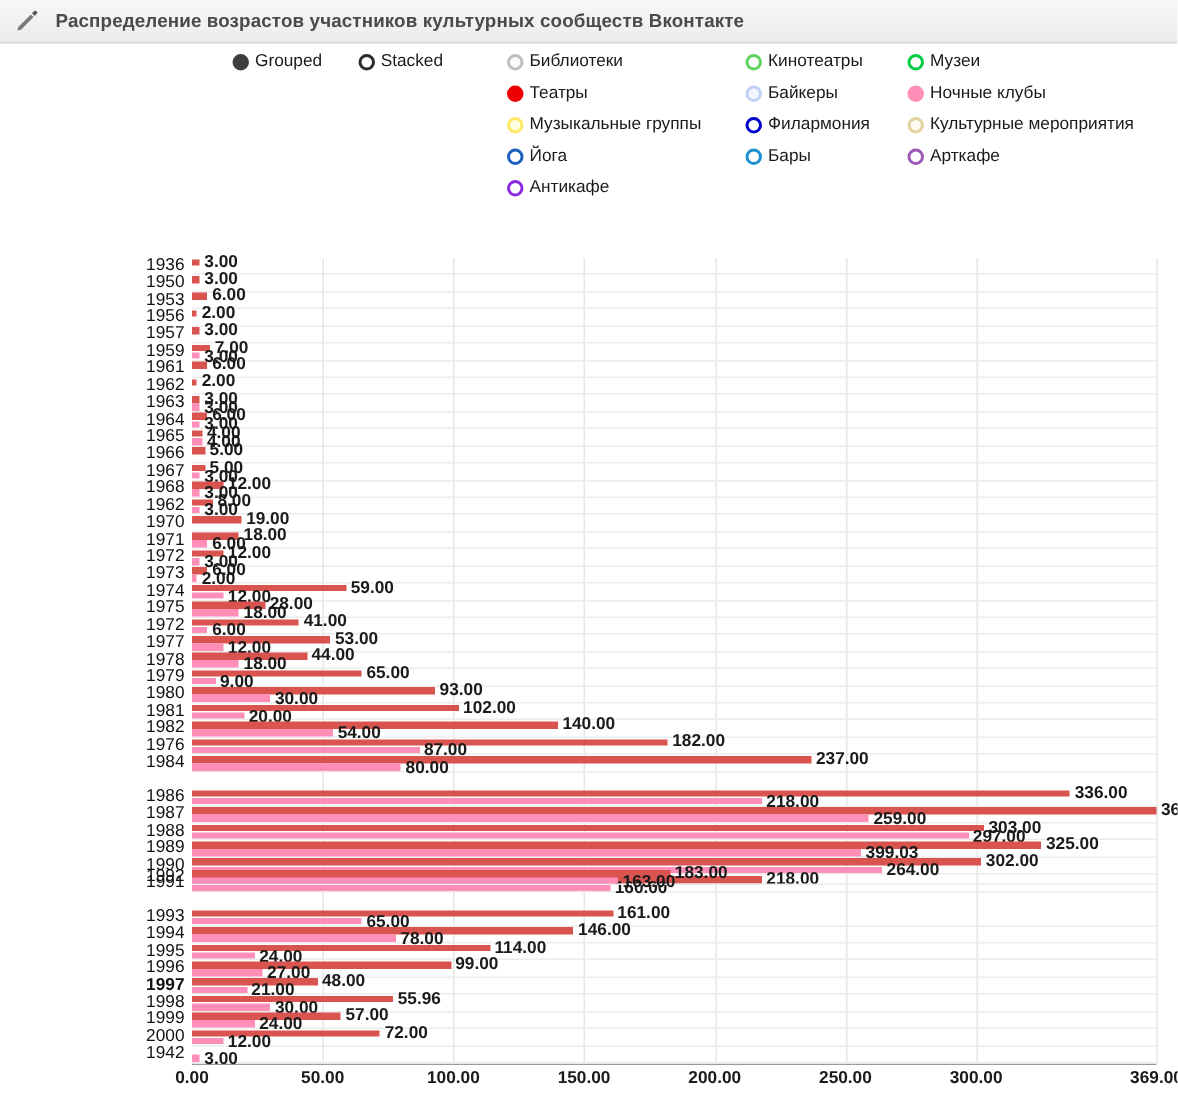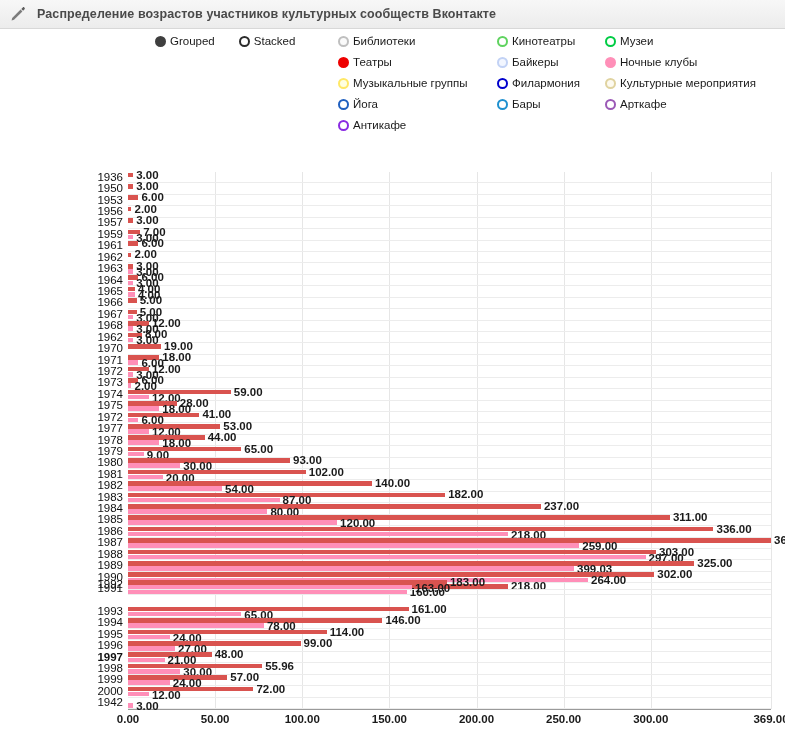--- a/index.html
+++ b/index.html
@@ -391,41 +391,33 @@
         <div class="row" style="top: 308.489px; height: 11.4255px;">
           <div class="gridline-h" style="top: 10.4255px;"></div>
           <div class="ylabel" style="top: -0.287234px;">1982</div>
           <div class="bar s1" title="Театры: 140.00" style="width: 243.957px; height: 4.6px; top: 0.6px; background: rgb(217, 83, 79);"></div>
           <div class="vlabel" style="left: 246.957px; top: -2.5px;">140.00</div>
           <div class="bar s2" title="Ночные клубы: 54.00" style="width: 94.0976px; height: 4.6px; top: 5.7px; background: rgb(255, 143, 184);"></div>
           <div class="vlabel" style="left: 97.0976px; top: 3.5px;">54.00</div>
         </div>
         <div class="row" style="top: 319.915px; height: 11.4255px;">
           <div class="gridline-h" style="top: 10.4255px;"></div>
-          <div class="ylabel" style="top: -0.287234px;">1983</div>
+          <div class="ylabel" style="top: -0.287234px;">1976</div>
           <div class="bar s1" title="Театры: 182.00" style="width: 317.144px; height: 4.6px; top: 0.6px; background: rgb(217, 83, 79);"></div>
           <div class="vlabel" style="left: 320.144px; top: -2.5px;">182.00</div>
           <div class="bar s2" title="Ночные клубы: 87.00" style="width: 151.602px; height: 4.6px; top: 5.7px; background: rgb(255, 143, 184);"></div>
           <div class="vlabel" style="left: 154.602px; top: 3.5px;">87.00</div>
         </div>
         <div class="row" style="top: 331.34px; height: 11.4255px;">
           <div class="gridline-h" style="top: 10.4255px;"></div>
           <div class="ylabel" style="top: -0.287234px;">1984</div>
           <div class="bar s1" title="Театры: 237.00" style="width: 412.984px; height: 4.6px; top: 0.6px; background: rgb(217, 83, 79);"></div>
           <div class="vlabel" style="left: 415.984px; top: -2.5px;">237.00</div>
           <div class="bar s2" title="Ночные клубы: 80.00" style="width: 139.404px; height: 4.6px; top: 5.7px; background: rgb(255, 143, 184);"></div>
           <div class="vlabel" style="left: 142.404px; top: 3.5px;">80.00</div>
-        </div>
-        <div class="row" style="top: 342.766px; height: 11.4255px;">
-          <div class="gridline-h" style="top: 10.4255px;"></div>
-          <div class="ylabel" style="top: -0.287234px;">1985</div>
-          <div class="bar s1" title="Театры: 311.00" style="width: 541.932px; height: 4.6px; top: 0.6px; background: rgb(217, 83, 79);"></div>
-          <div class="vlabel" style="left: 544.932px; top: -2.5px;">311.00</div>
-          <div class="bar s2" title="Ночные клубы: 120.00" style="width: 209.106px; height: 4.6px; top: 5.7px; background: rgb(255, 143, 184);"></div>
-          <div class="vlabel" style="left: 212.106px; top: 3.5px;">120.00</div>
         </div>
         <div class="row" style="top: 354.191px; height: 11.4255px;">
           <div class="gridline-h" style="top: 10.4255px;"></div>
           <div class="ylabel" style="top: -0.287234px;">1986</div>
           <div class="bar s1" title="Театры: 336.00" style="width: 585.496px; height: 4.6px; top: 0.6px; background: rgb(217, 83, 79);"></div>
           <div class="vlabel" style="left: 588.496px; top: -2.5px;">336.00</div>
           <div class="bar s2" title="Ночные клубы: 218.00" style="width: 379.875px; height: 4.6px; top: 5.7px; background: rgb(255, 143, 184);"></div>
           <div class="vlabel" style="left: 382.875px; top: 3.5px;">218.00</div>
         </div>
         <div class="row" style="top: 365.617px; height: 11.4255px;">

